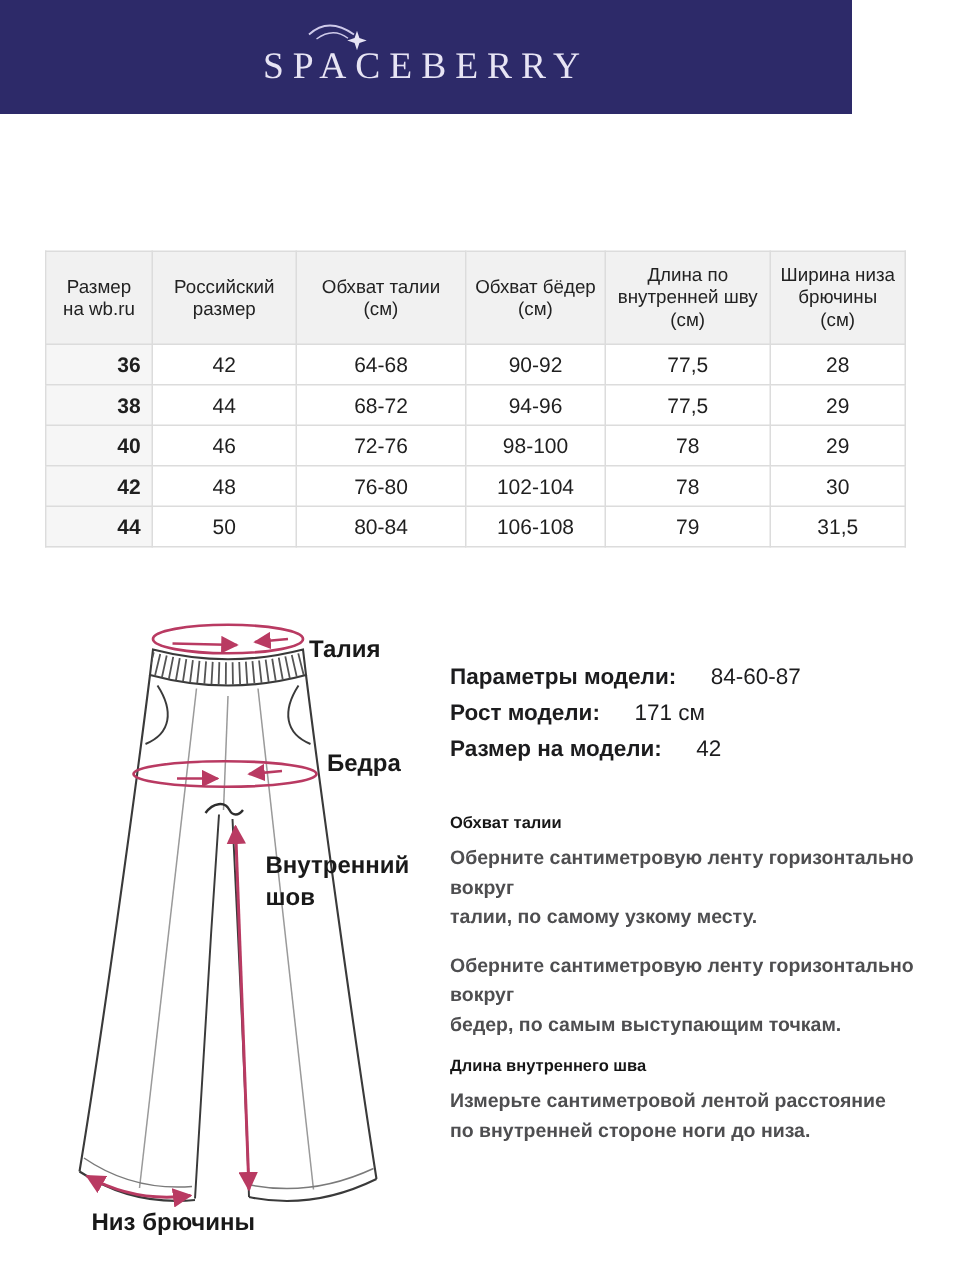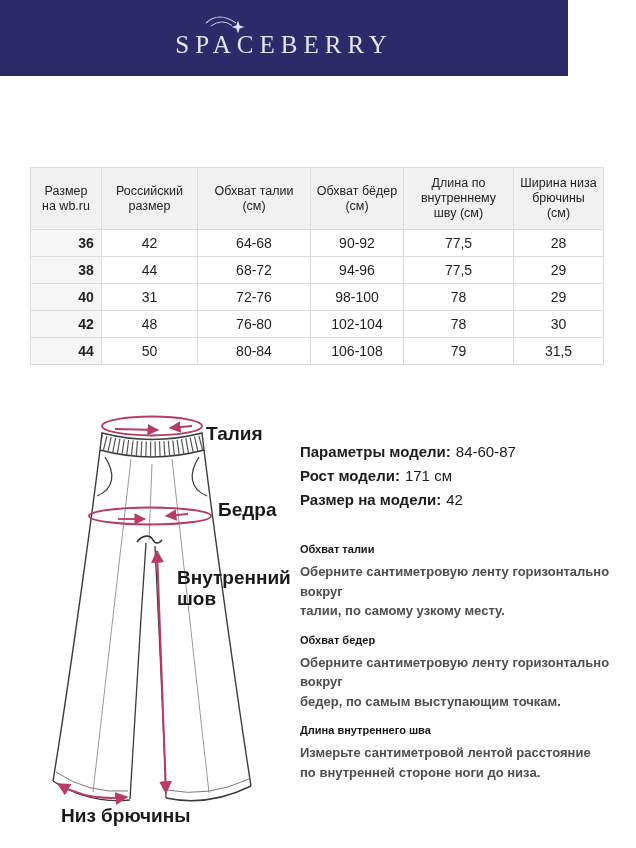--- a/index.html
+++ b/index.html
@@ -23,29 +23,29 @@
               border-collapse:collapse; table-layout:fixed;}
   .size-table th, .size-table td{border:1px solid var(--border); text-align:center; vertical-align:middle;}
   .size-table th{background:var(--th-bg); font-weight:400; font-size:12.5px; line-height:15px;
                  color:#222; padding:8px 5px; height:55px;}
   .size-table td{font-size:14px; color:#1f1f1f; height:27px; padding:2px 4px;}
   .size-table td:first-child{font-weight:700; background:var(--col1-bg);padding-left:44px;}
 
   
   .diagram{position:absolute; left:20px; top:400px; width:290px; height:440px;}
   .diagram svg{position:absolute; left:0; top:0;}
-  .dlabel{position:absolute; font-size:19px; line-height:21px; font-weight:700; color:#191919;}
+  .dlabel{position:absolute; font-size:16px; line-height:21px; font-weight:700; color:#191919;}
   .dlabel.waist{left:186px; top:23px;}
   .dlabel.hips{left:198px; top:99px;}
   .dlabel.inseam{left:157px; top:167px; width:104px;}
   .dlabel.hem{left:41px; top:405px;}
 
   
   .model-info{position:absolute; left:300px; top:440px; font-size:15px; line-height:24px; color:var(--ink);}
-  .mi-label{font-weight:700; margin-right:5px;}
+  .mi-label{font-weight:700; margin-right:23px;}
   .guide{position:absolute; left:300px; top:543px; width:320px;}
   .guide h3{font-size:11px; font-weight:700; color:#161616; margin:0 0 7px;}
   .guide p{font-size:13px; line-height:19.5px; color:var(--muted); margin:0 0 13px; white-space:pre-line;font-weight:bold;}
 </style>
 </head>
 <body>
 
 <div class="banner">
   <div class="logo-wrap">
     <svg class="comet" viewBox="0 0 42 27">
@@ -65,21 +65,21 @@
     <col style="width:93px">
       <col style="width:110px">
       <col style="width:90px">
   </colgroup>
   <thead>
     <tr>
         <th>Размер на wb.ru</th>
         <th>Российский размер</th>
         <th>Обхват талии (см)</th>
         <th>Обхват бёдер (см)</th>
-        <th>Длина по внутреннему шву (см)</th>
+        <th>Длина по внутренней шву (см)</th>
         <th>Ширина низа брючины (см)</th>
       </tr>
   </thead>
   <tbody>
       <tr>
         <td>36</td>
         <td>42</td>
         <td>64-68</td>
         <td>90-92</td>
         <td>77,5</td>
@@ -88,21 +88,21 @@
       <tr>
         <td>38</td>
         <td>44</td>
         <td>68-72</td>
         <td>94-96</td>
         <td>77,5</td>
         <td>29</td>
       </tr>
       <tr>
         <td>40</td>
-        <td>31</td>
+        <td>46</td>
         <td>72-76</td>
         <td>98-100</td>
         <td>78</td>
         <td>29</td>
       </tr>
       <tr>
         <td>42</td>
         <td>48</td>
         <td>76-80</td>
         <td>102-104</td>
@@ -185,21 +185,20 @@
   </div>
 </div>
 
 <div class="guide">
   <section>
     <h3>Обхват талии</h3>
     <p>Оберните сантиметровую ленту горизонтально вокруг
 талии, по самому узкому месту.</p>
   </section>
   <section>
-    <h3>Обхват бедер</h3>
     <p>Оберните сантиметровую ленту горизонтально вокруг
 бедер, по самым выступающим точкам.</p>
   </section>
   <section>
     <h3>Длина внутреннего шва</h3>
     <p>Измерьте сантиметровой лентой расстояние
 по внутренней стороне ноги до низа.</p>
   </section>
 </div>
 

